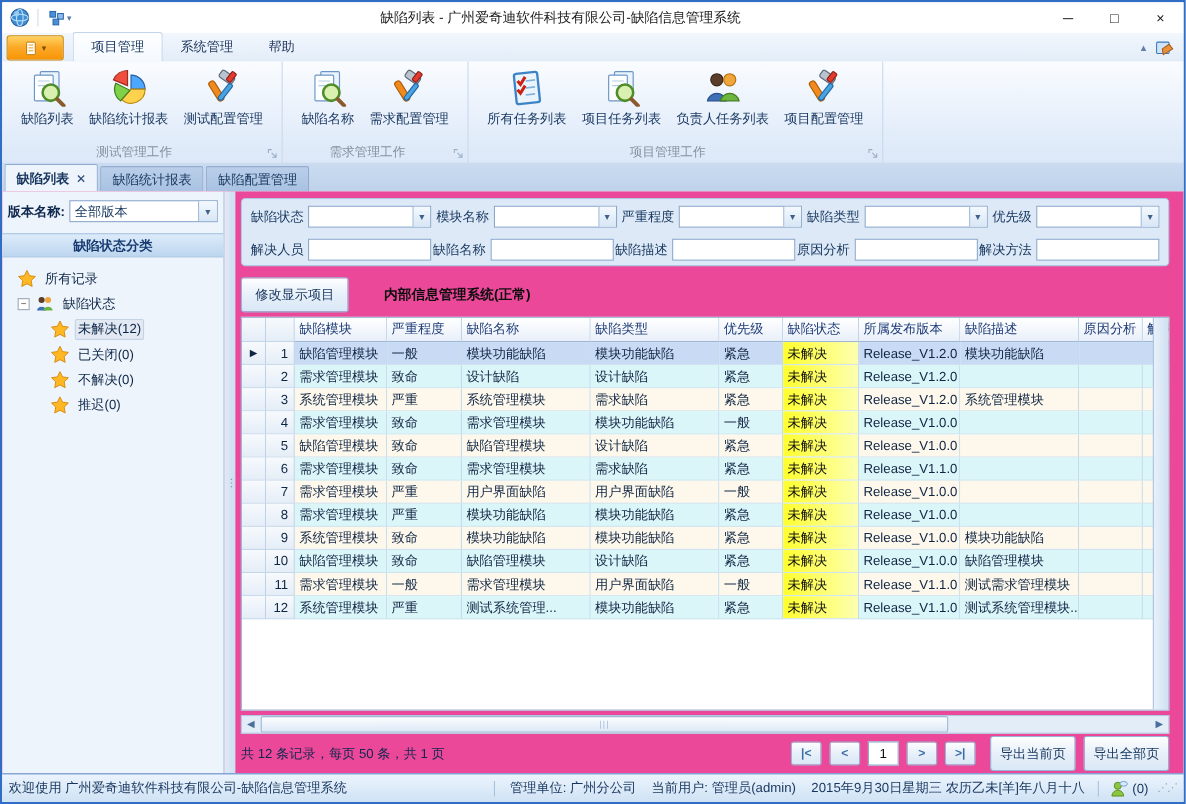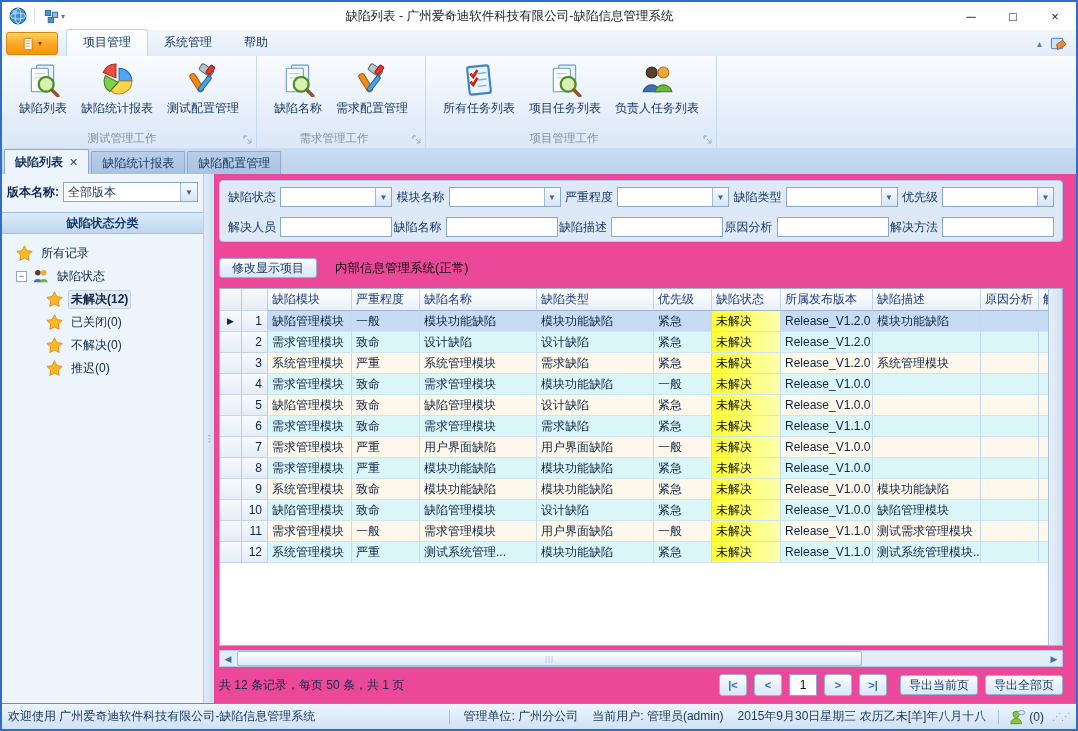--- a/index.html
+++ b/index.html
@@ -40,38 +40,38 @@
   .leftpanel{position:absolute;left:0;top:0;bottom:0;width:202px;background:#eef4fb;border-right:1px solid #b6cce6;box-sizing:border-box;}
   .version-row{display:flex;align-items:center;margin:8px 5px 10px 5px;gap:4px;}
   .version-row .vlabel{font-weight:bold;color:#10284e;white-space:nowrap;}
   .combo{flex:1;height:20px;background:#fff;border:1px solid #8aa8cc;display:flex;align-items:center;box-sizing:border-box;}
   .combo .cval{flex:1;padding-left:4px;overflow:hidden;white-space:nowrap;}
   .combo .cbtn{width:16px;height:100%;background:linear-gradient(#f4f9fe,#d8e6f5);border-left:1px solid #9fbcda;display:flex;align-items:center;justify-content:center;font-size:8px;color:#3f618c;}
   .panel-header{height:20px;background:linear-gradient(#dcebfa,#bdd6ef);border-top:1px solid #a3c1e0;border-bottom:1px solid #a3c1e0;display:flex;align-items:center;justify-content:center;font-weight:bold;color:#163a70;}
   .tree{padding:8px 0 0 0;}
   .titem{height:23px;display:flex;align-items:center;gap:5px;white-space:nowrap;cursor:default;}
   .titem .tlabel{padding:1px 3px;border-radius:2px;color:#0e2747;}
-  .titem.sel .tlabel{background:#e2e9f3;border:1px solid #c4d2e4;padding:0 2px;font-weight:bold;}
+  .titem.sel .tlabel{background:#e2e9f3;border:1px solid #c4d2e4;padding:0 2px;}
   .titem .ebox{width:11px;height:11px;border:1px solid #9aa8ba;background:#fff;display:flex;align-items:center;justify-content:center;font-size:9px;line-height:9px;color:#444;box-sizing:border-box;}
   .tic{width:17px;height:17px;flex:0 0 auto;}
   
   .splitter{position:absolute;left:202px;top:0;bottom:0;width:10px;background:linear-gradient(90deg,#dfeaf7,#cddff2);display:flex;align-items:center;justify-content:center;}
   .splitter .dots{color:#7d9cc2;font-size:10px;letter-spacing:0;line-height:4px;writing-mode:vertical-lr;}
   
   .rightpanel{position:absolute;left:212px;right:0;top:0;bottom:0;}
   .filter-panel{position:absolute;left:5px;right:13px;top:6px;height:62px;background:#dde9f7;border:1px solid #aec7e4;border-radius:4px;box-sizing:border-box;padding:6px 8px 4px;display:flex;flex-direction:column;justify-content:space-between;}
   .frow{display:flex;align-items:center;justify-content:space-between;}
   .fgroup{display:flex;align-items:center;gap:4px;}
   .flabel{color:#16365e;white-space:nowrap;}
   .fbox{width:112px;height:20px;background:#fff;border:1px solid #8aa8cc;box-sizing:border-box;display:flex;}
   .fbox .cbtn{margin-left:auto;width:15px;background:linear-gradient(#f4f9fe,#d8e6f5);border-left:1px solid #9fbcda;display:flex;align-items:center;justify-content:center;font-size:8px;color:#3f618c;}
   
   .gridbar{position:absolute;left:5px;right:13px;top:82px;height:24px;display:flex;align-items:center;}
-  .btn{height:20px;border:1px solid #97b4d6;border-radius:3px;background:linear-gradient(#fdfeff,#e9f1fa 45%,#d9e7f6);color:#17365e;display:flex;align-items:center;justify-content:center;padding:0 10px;cursor:default;white-space:nowrap;box-sizing:border-box;}
-  .proj-label{font-weight:normal;color:#0d0d0d;margin-left:18px;font-size:12.5px;}
+  .btn{height:32px;border:1px solid #97b4d6;border-radius:3px;background:linear-gradient(#fdfeff,#e9f1fa 45%,#d9e7f6);color:#17365e;display:flex;align-items:center;justify-content:center;padding:0 10px;cursor:default;white-space:nowrap;box-sizing:border-box;}
+  .proj-label{font-weight:bold;color:#0d0d0d;margin-left:32px;font-size:12.5px;}
   .gb-actions{margin-left:auto;display:flex;gap:9px;}
   .gb-actions .btn{width:64px;}
   
   .grid{position:absolute;left:5px;right:13px;top:114px;height:358px;background:#fff;border:1px solid #9cb6d4;box-sizing:border-box;overflow:hidden;}
   .gh,.gr{display:flex;white-space:nowrap;width:1000px;}
   .gcell{box-sizing:border-box;overflow:hidden;flex:0 0 auto;}
   .gh .gcell{height:22px;line-height:21px;padding-left:4px;background:linear-gradient(#ffffff,#e8eff9);border-right:1px solid #c2d4e8;border-bottom:1px solid #9cb6d4;color:#1f3c78;}
   .gr .gcell{height:21px;line-height:20px;padding-left:4px;border-right:1px solid #c3dcec;border-bottom:1px solid #cfe4ef;color:#0f2544;}
   .cell-ind{width:22px;padding:0!important;background:linear-gradient(#f7fafd,#e4edf7)!important;border-right:1px solid #b9cde4!important;border-bottom:1px solid #c4d6e8!important;display:flex;align-items:center;justify-content:center;color:#222;font-size:9px;}
   .cell-num{width:26px;padding:0 5px 0 0!important;background:linear-gradient(#f7fafd,#e4edf7)!important;border-right:1px solid #b9cde4!important;border-bottom:1px solid #c4d6e8!important;text-align:right;color:#10284e;}
@@ -270,20 +270,31 @@
           <span class="ric">
             <svg width="34" height="34" viewBox="0 0 32 32">
               <circle cx="11" cy="9" r="5.2" fill="#5a3d2b" stroke="#3a2517"></circle>
               <path d="M3 27 a8.2 8.2 0 0 1 16 0 Z" fill="#3f6fb5" stroke="#27508c"></path>
               <circle cx="22" cy="9" r="5.2" fill="#f0a63a" stroke="#b5720f"></circle>
               <path d="M14 27 a8.2 8.2 0 0 1 16 0 Z" fill="#6cb53f" stroke="#447d20"></path>
             </svg>
           </span>
           <span class="rlabel">负责人任务列表</span>
         </div>
+        <div class="rbtn">
+          <span class="ric">
+            <svg width="34" height="34" viewBox="0 0 32 32">
+              <rect x="13" y="3" width="13" height="7" rx="2" fill="#b9c4cf" stroke="#5c6b7a" transform="rotate(35 19 6)"></rect>
+              <rect x="7" y="9" width="5.5" height="19" rx="2.5" fill="#f08a1d" stroke="#b05e08" transform="rotate(-32 10 18)"></rect>
+              <rect x="21" y="2" width="4.5" height="9" rx="1" fill="#e23b2e" stroke="#8f1f16" transform="rotate(38 23 6)"></rect>
+              <rect x="16" y="11" width="4" height="17" rx="2" fill="#4aa3e0" stroke="#1e6aa8" transform="rotate(38 18 19)"></rect>
+            </svg>
+          </span>
+          <span class="rlabel">项目配置管理</span>
+        </div>
         <div class="rgroup-caption">项目管理工作</div>
         <span class="launcher">
           <svg width="10" height="10" viewBox="0 0 10 10">
             <path d="M1 3 V1 H3 M1 1 L4 1 M1 1 L1 4" stroke="#8aa0ba" fill="none"></path>
             <path d="M4 4 L8 8 M8 4.5 V8 H4.5" stroke="#8aa0ba" fill="none"></path>
           </svg>
         </span>
       </div>
     </div>
 

